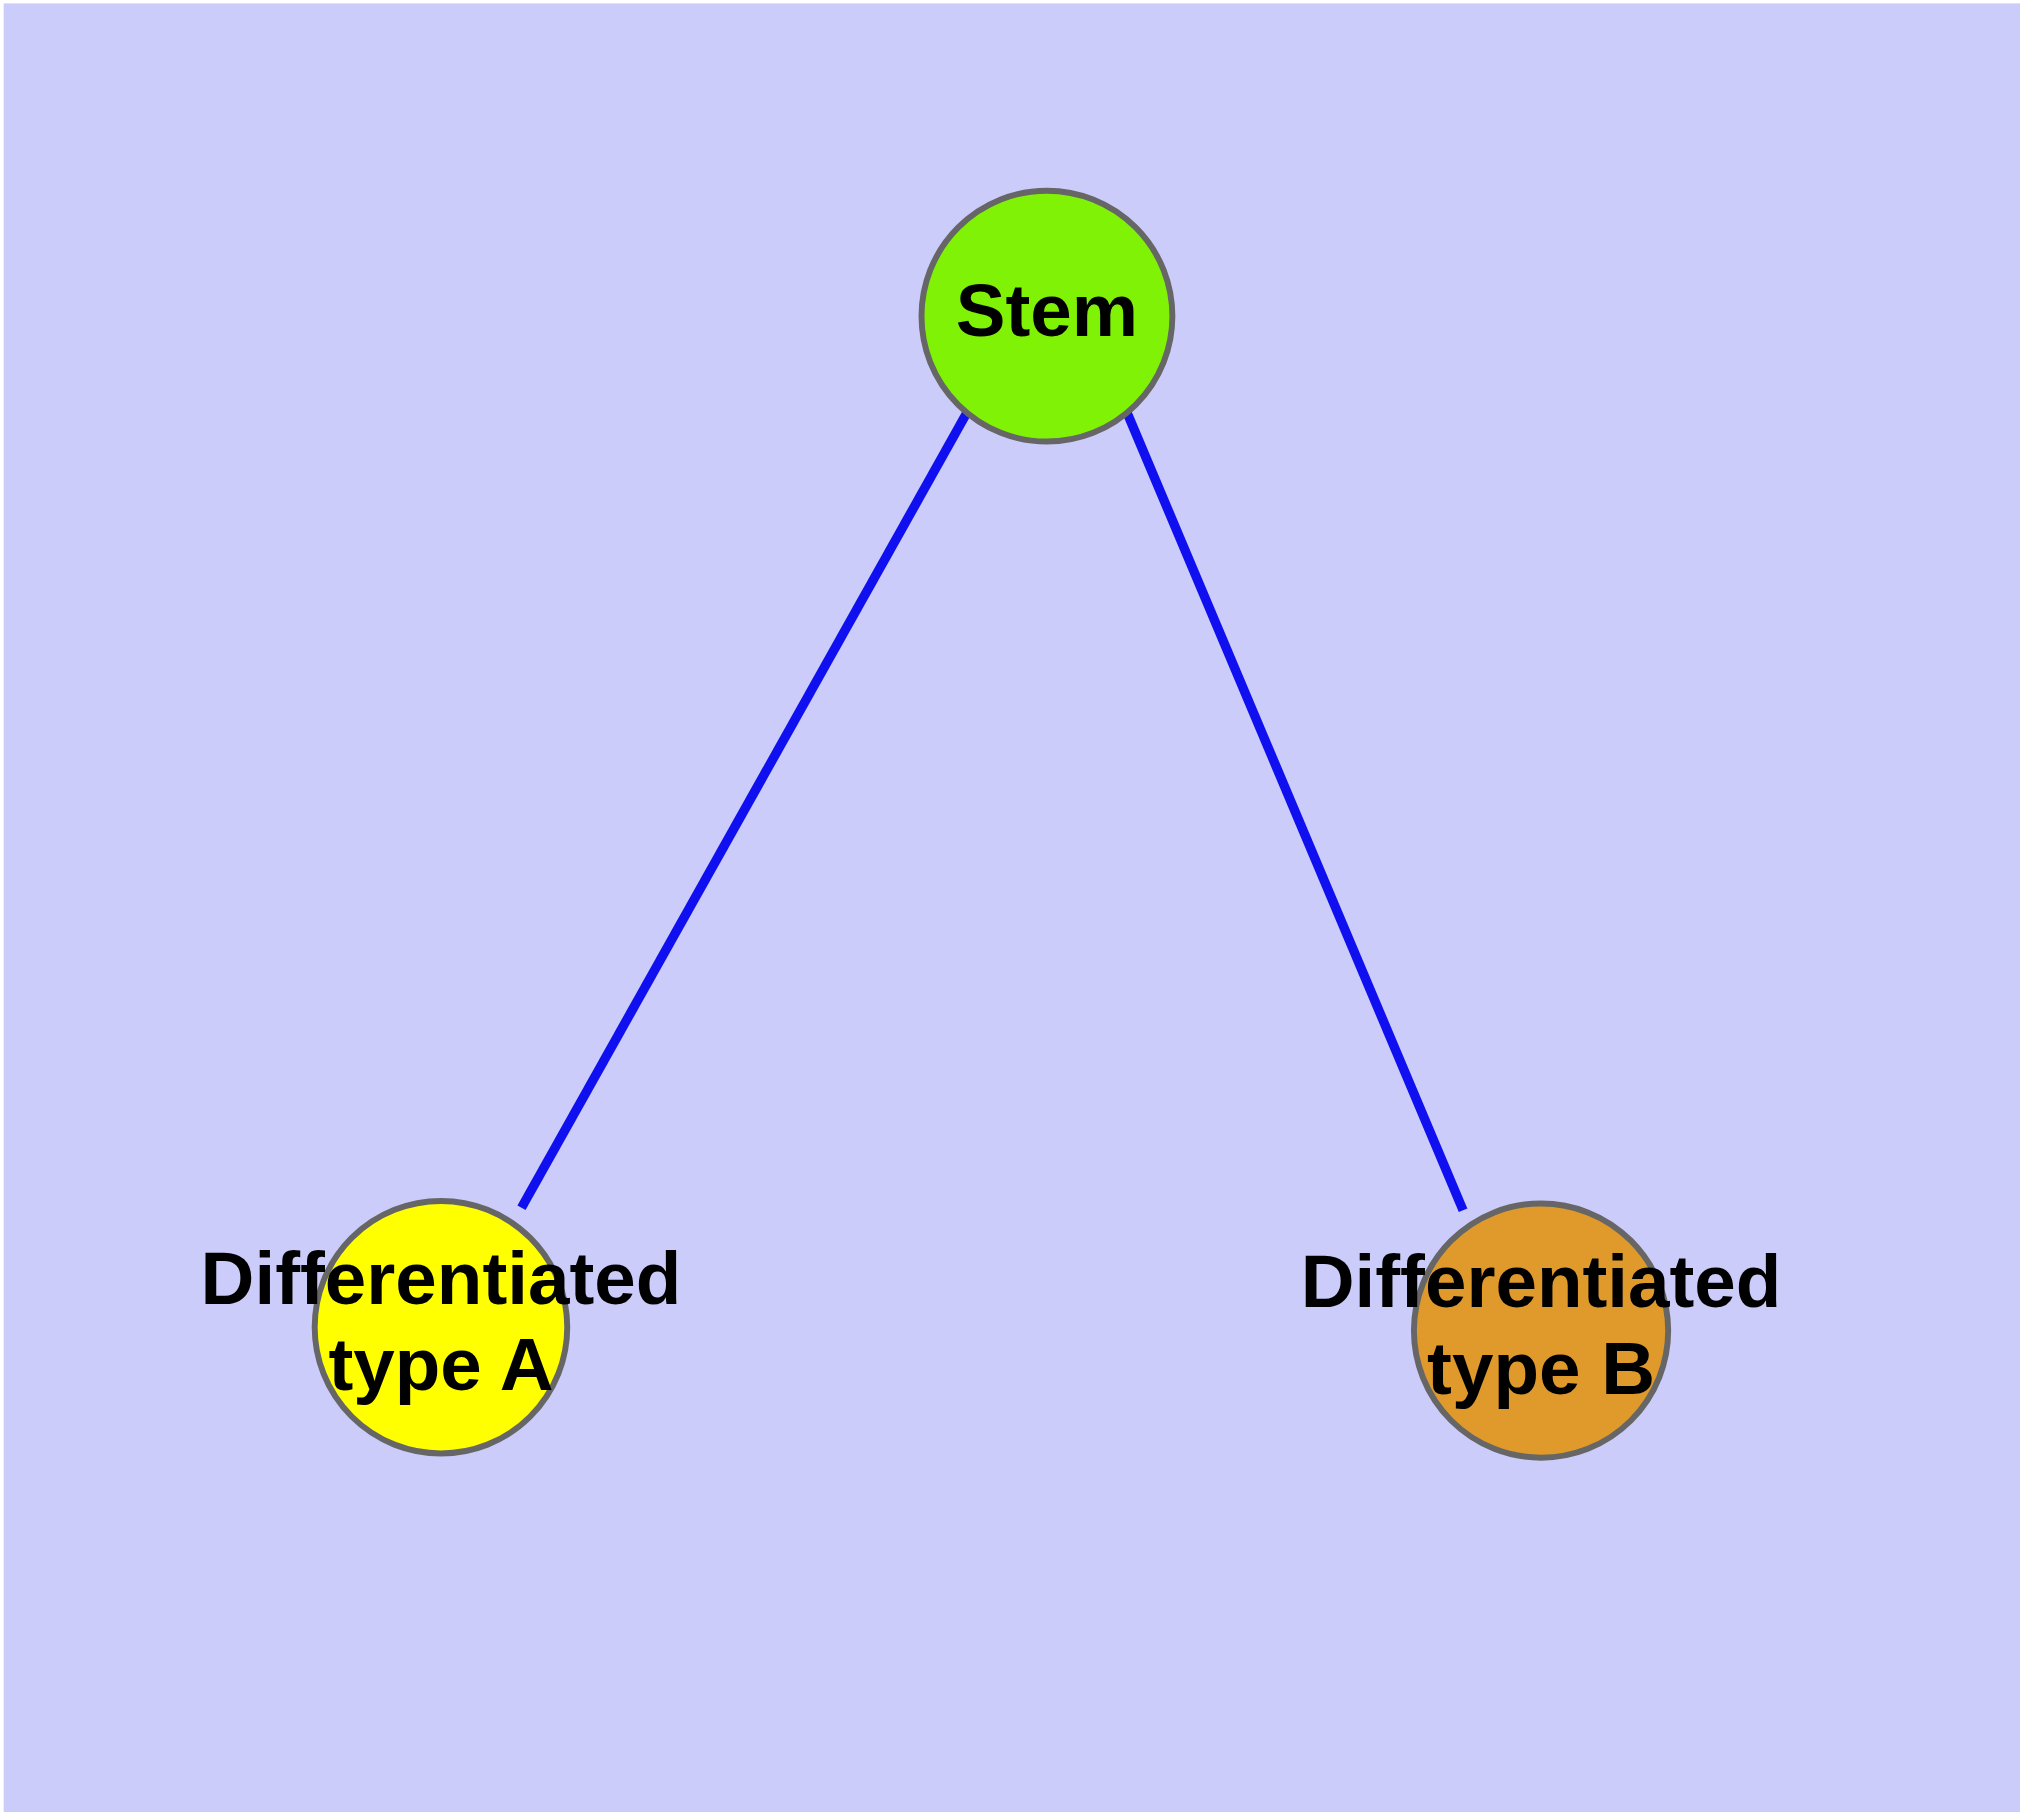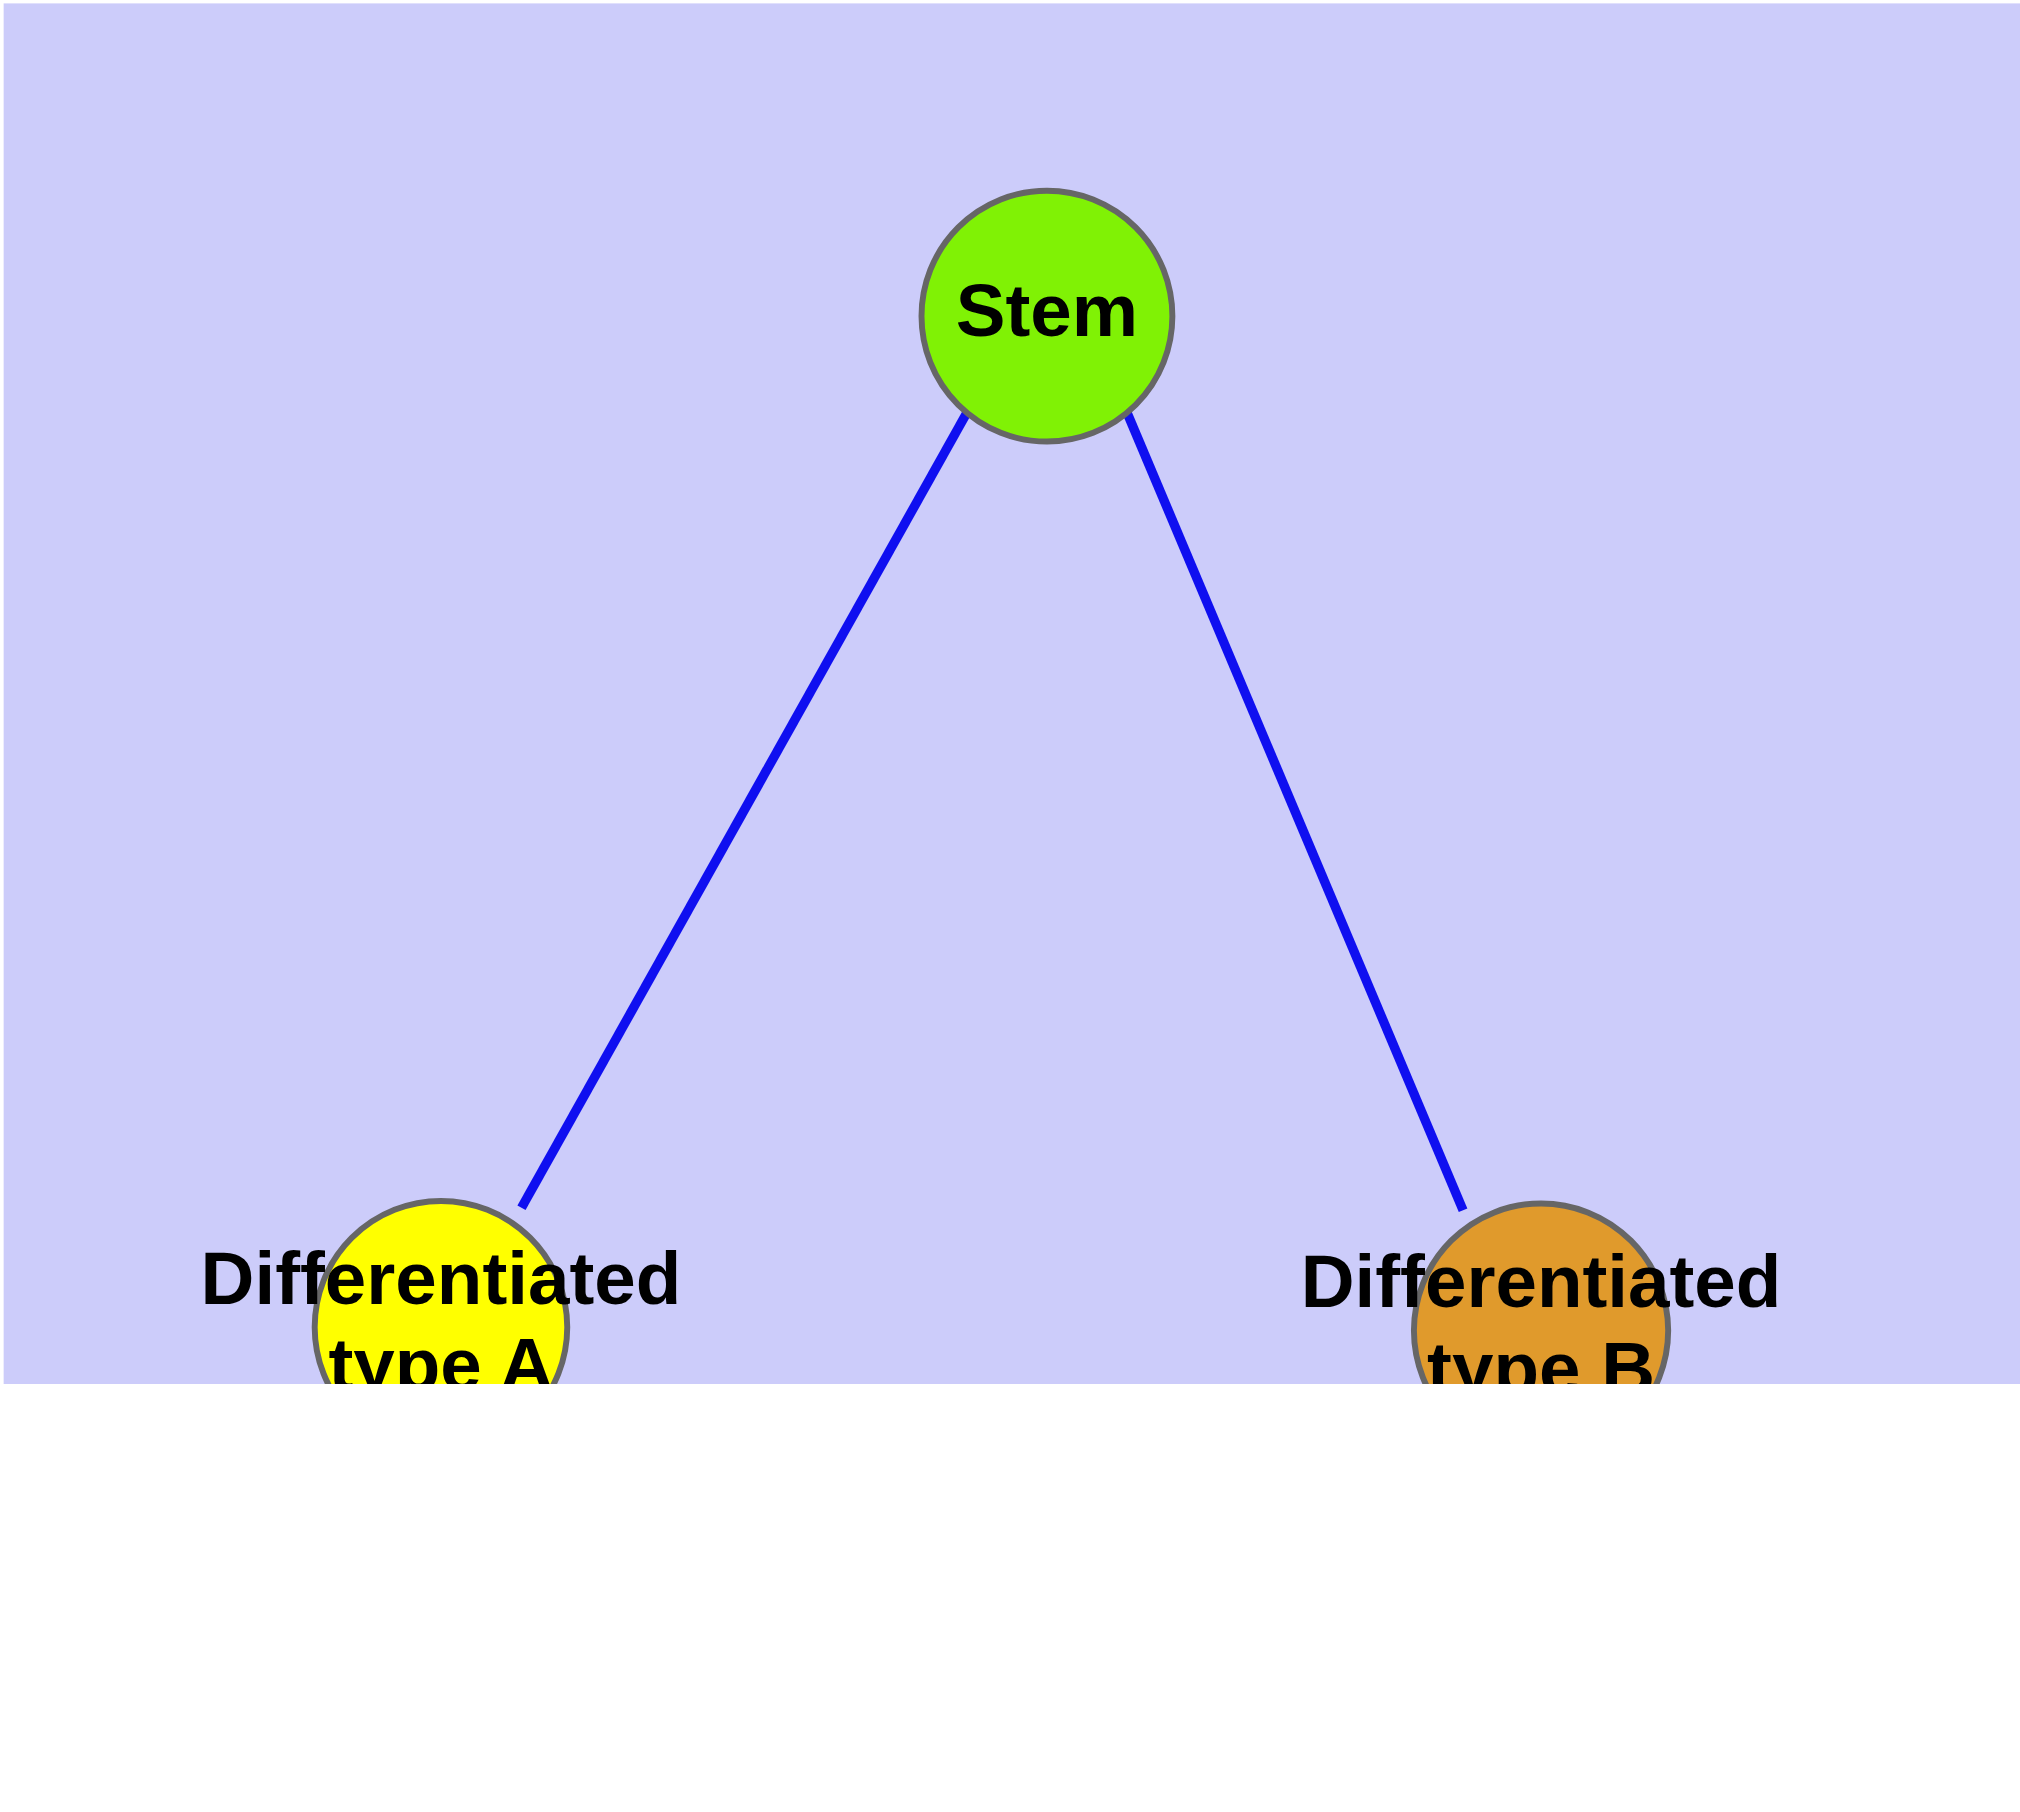--- a/index.html
+++ b/index.html
@@ -4,21 +4,21 @@
 <title>Cell differentiation graph</title>
 <style>
   html, body {
     margin: 0;
     padding: 0;
     background: #ffffff;
   }
   #stage {
     position: relative;
     width: 2021px;
-    height: 1384px;
+    height: 1812px;
     overflow: hidden;
     background: #ffffff;
     font-family: "Liberation Sans", "DejaVu Sans", sans-serif;
   }
   #canvas {
     position: absolute;
     left: 0;
     top: 0;
     width: 2021px;
     height: 1812px;

